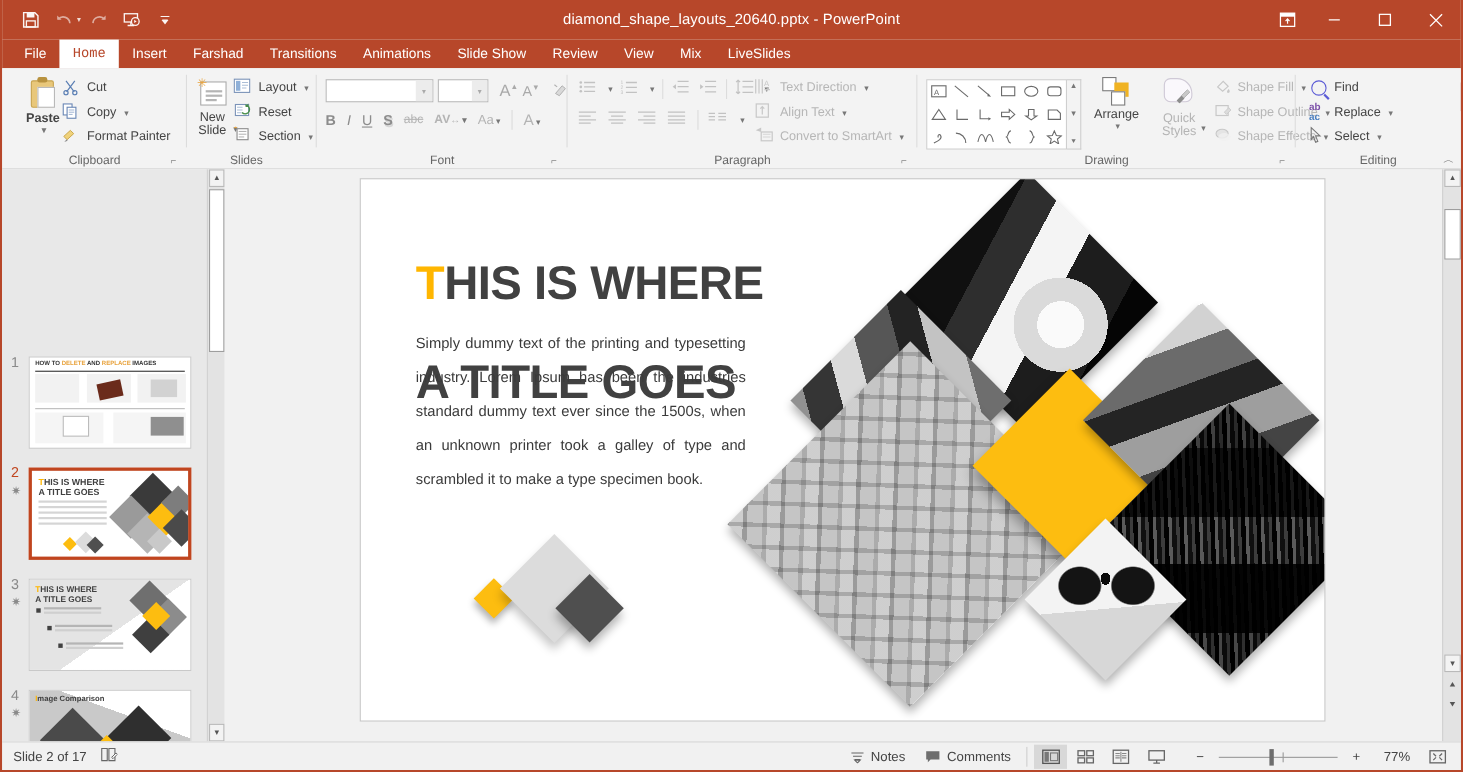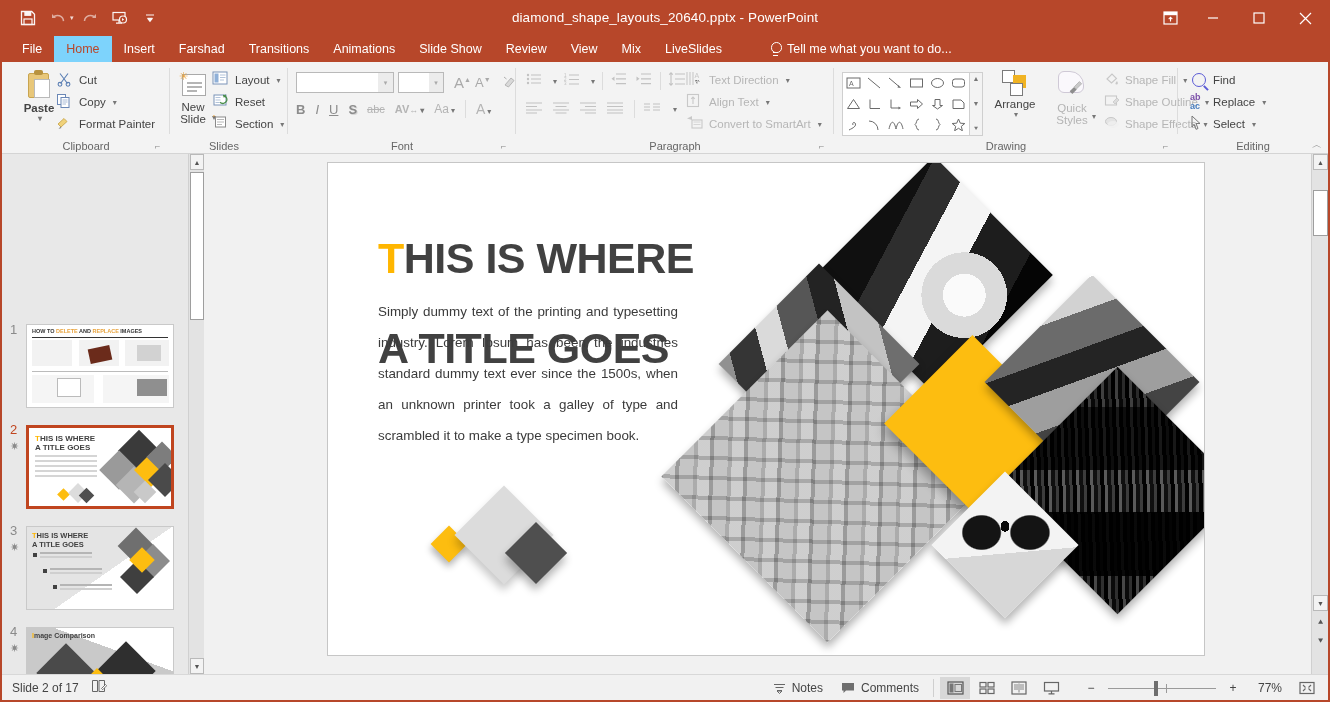--- a/index.html
+++ b/index.html
@@ -24,21 +24,21 @@
                 text-align:center; color:#fff; font-size:13.5px; letter-spacing:.1px; }
   .wincontrols { position:absolute; right:0; top:0; height:36px; display:flex; align-items:center; }
   .wc { width:46px; height:36px; display:flex; align-items:center; justify-content:center;
         color:#fff; font-size:14px; }
   .wc.ribbondisp { width:40px; }
 
   
   .tabsrow { position:relative; height:26px; background:#b7472a; width:100%; }
   .tabs { position:absolute; left:8px; top:0; display:flex; height:26px; align-items:stretch; }
   .tab { padding:0 12px; height:26px; line-height:26px; color:#fff; font-size:12.5px; white-space:nowrap; }
-  .tab.active { background:#7dd3fc; color:#b7472a; }
+  .tab.active { background:#ffffff; color:#b7472a;font-family:Liberation Mono, monospace; }
   .tellme { position:absolute; left:768px; top:0; height:26px; line-height:26px;
             color:#fff; font-size:12.5px; display:flex; align-items:center; gap:6px; }
   .bulb { display:inline-block; width:11px; height:14px; position:relative; }
   .bulb:before { content:""; position:absolute; left:1px; top:0; width:9px; height:9px;
                  border:1.3px solid #fff; border-radius:50% 50% 45% 45%; }
   .bulb:after { content:""; position:absolute; left:3px; top:10px; width:5px; height:1.3px; background:#fff;
                 box-shadow:0 3px 0 #fff; }
   .userzone { position:absolute; right:0; top:0; height:26px; display:flex; align-items:center;margin-top:39px; }
   .username { color:#fff; font-size:12.5px; padding:0 12px; line-height:26px; }
   .sharebtn { background:#a23e23; color:#fff; font-size:12.5px; height:26px; line-height:26px;
@@ -243,24 +243,20 @@
       <div class="tab">Insert</div>
       <div class="tab">Farshad</div>
       <div class="tab">Transitions</div>
       <div class="tab">Animations</div>
       <div class="tab">Slide Show</div>
       <div class="tab">Review</div>
       <div class="tab">View</div>
       <div class="tab">Mix</div>
       <div class="tab">LiveSlides</div>
     </div>
-    <div class="tellme">
-      <span class="bulb"></span>
-      <span>Tell me what you want to do...</span>
-    </div>
     <div class="userzone">
       <div class="username">Farshad Iqbal</div>
       <div class="sharebtn">
         <svg width="14" height="14" viewBox="0 0 14 14">
             <circle cx="5.5" cy="4" r="2.5" fill="none" stroke="#fff" stroke-width="1.2"></circle>
             <path d="M1.5 12.5c0-2.4 1.8-4 4-4s4 1.6 4 4" fill="none" stroke="#fff" stroke-width="1.2"></path>
             <path d="M11 5v4M9 7h4" stroke="#fff" stroke-width="1.2"></path>
           </svg>
         <span>Share</span>
       </div>

